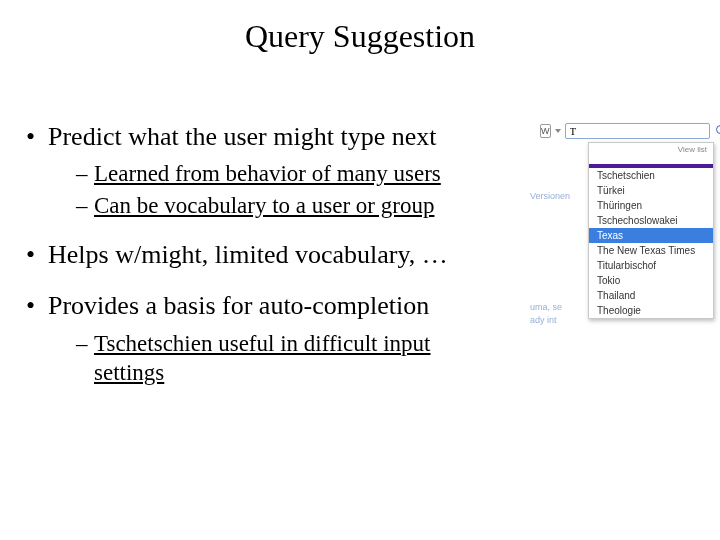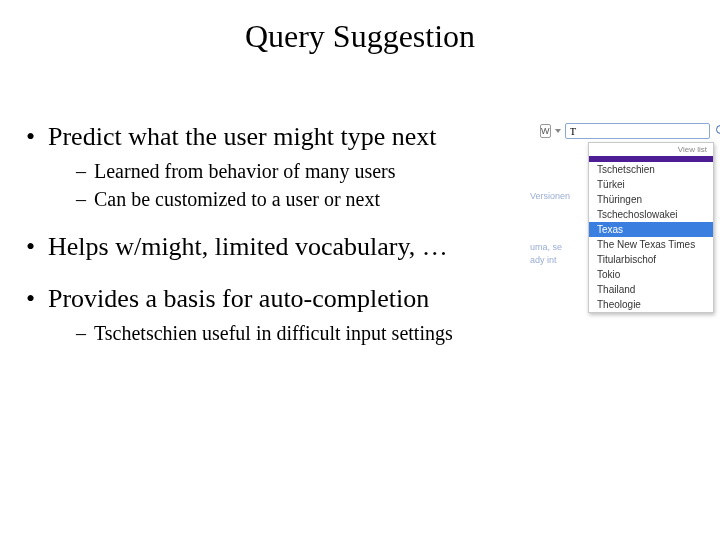--- a/index.html
+++ b/index.html
@@ -47,21 +47,22 @@
   ul.b1 > li::before {
     content: "•";
     position: absolute;
     left: 0;
     top: 0;
   }
   ul.b2 {
     list-style: none;
     margin: 6px 0 0 0;
     padding: 0 0 0 28px;
-    font-size: 20px;
+    font-size: 23px;
+    text-decoration: underline;
   }
   ul.b2 > li {
     position: relative;
     padding-left: 18px;
     margin-bottom: 2px;
   }
   ul.b2 > li::before {
     content: "–";
     position: absolute;
     left: 0;
@@ -151,22 +152,22 @@
     width: 124px;
     background: #fff;
     border: 1px solid #c9c9c9;
     box-shadow: 1px 2px 4px rgba(0,0,0,0.25);
     z-index: 2;
   }
   .dd-header {
     font-size: 8px;
     color: #888;
     text-align: right;
-    padding: 2px 6px 2px;
-    border-bottom: 6px solid #4c1d95;
+    padding: 2px 6px 10px;
+    border-bottom: 4px solid #4c1d95;
   }
   .dd-item {
     padding: 2px 8px;
     font-size: 10px;
     color: #333;
     white-space: nowrap;
     overflow: hidden;
     text-overflow: ellipsis;
   }
   .dd-item.selected {
@@ -180,21 +181,21 @@
 <div class="slide">
 
   <div class="title">Query Suggestion</div>
 
   <div class="content">
     <ul class="b1">
       <li>
         <span>Predict what the user might type next</span>
         <ul class="b2">
           <li>Learned from behavior of many users</li>
-          <li>Can be customized to a user or next</li>
+          <li>Can be vocabulary to a user or group</li>
         </ul>
       </li>
       <li>Helps w/might, limited vocabulary, …</li>
       <li>
         <span>Provides a basis for auto-completion</span>
         <ul class="b2">
           <li>Tschetschien useful in difficult input settings</li>
         </ul>
       </li>
     </ul>
@@ -203,21 +204,21 @@
   <div class="widget">
     <div class="search-row">
       <span class="w-icon">W</span>
       <span class="caret"></span>
       <input class="search-input" value="T" style="">
       <span class="mag"></span>
     </div>
 
     <div class="bg-strip">
       <div style="margin-top:34px">Versionen</div>
-      <div style="margin-top:37px">uma, se</div>
+      <div style="margin-top:97px">uma, se</div>
       <div>ady int</div>
     </div>
 
     <div class="dropdown">
       <div class="dd-header">View list</div>
       <div class="dd-item">Tschetschien</div>
       <div class="dd-item">Türkei</div>
       <div class="dd-item">Thüringen</div>
       <div class="dd-item">Tschechoslowakei</div>
       <div class="dd-item selected">Texas</div>

